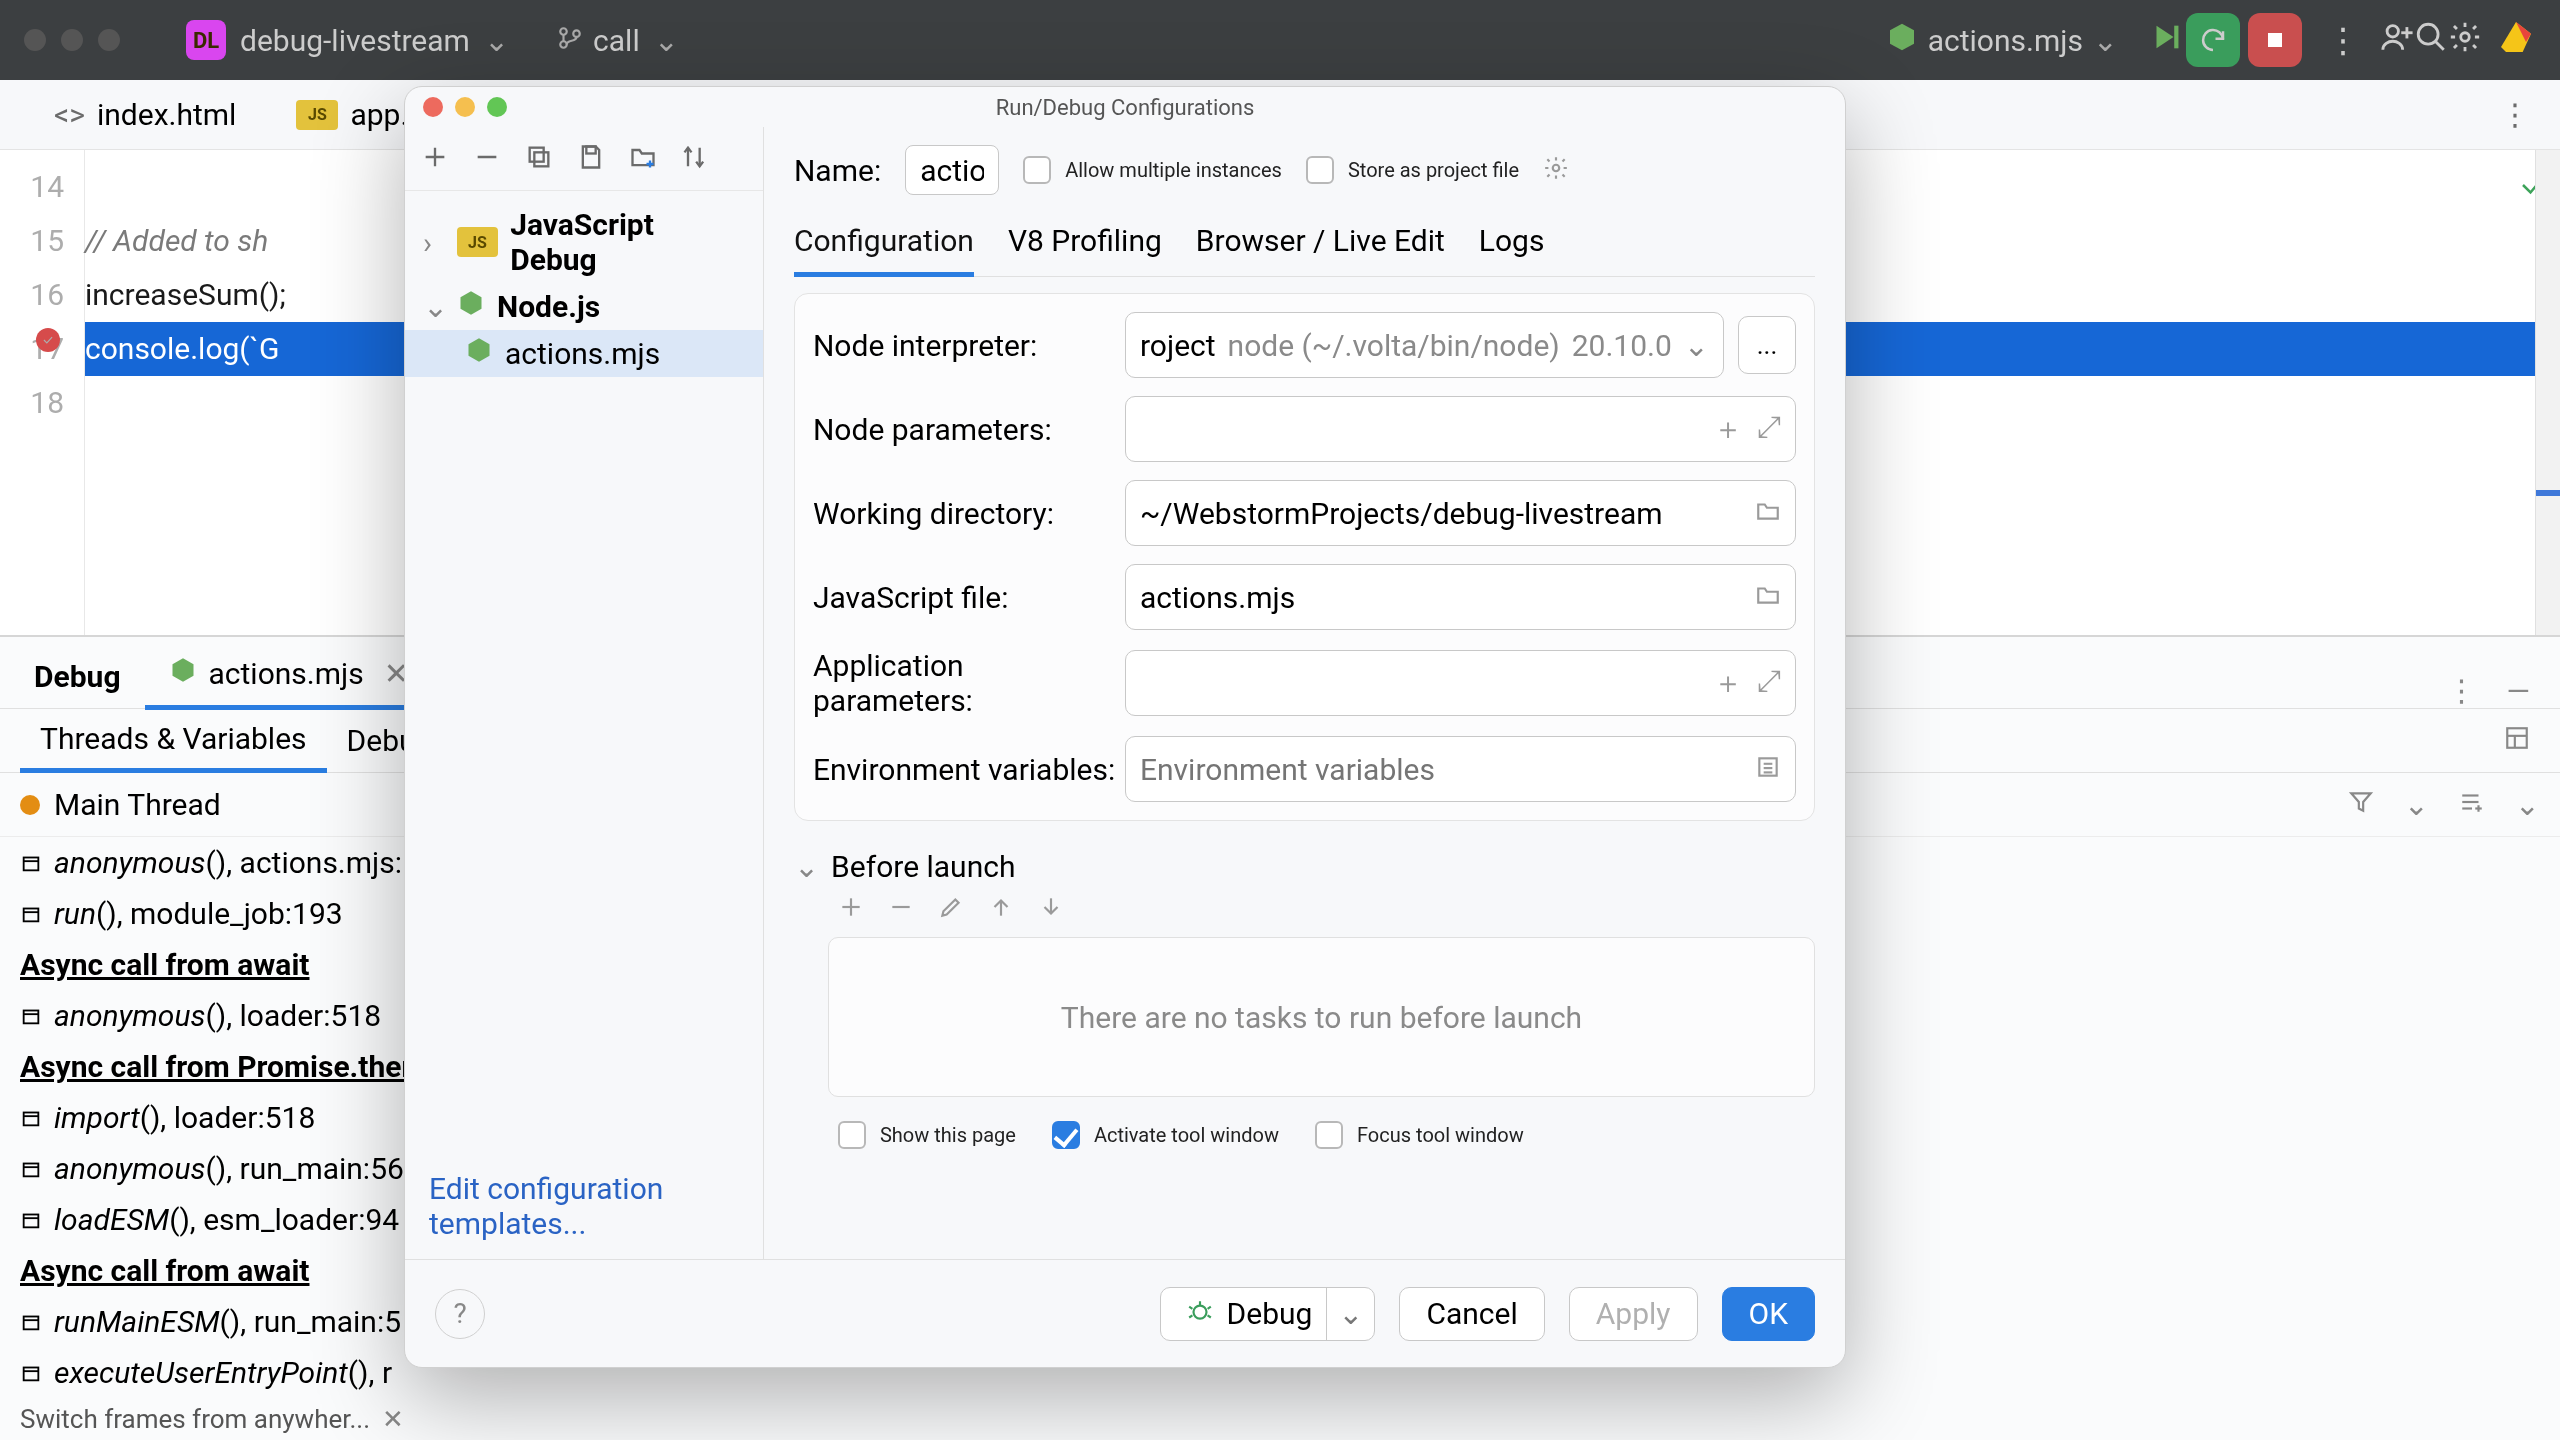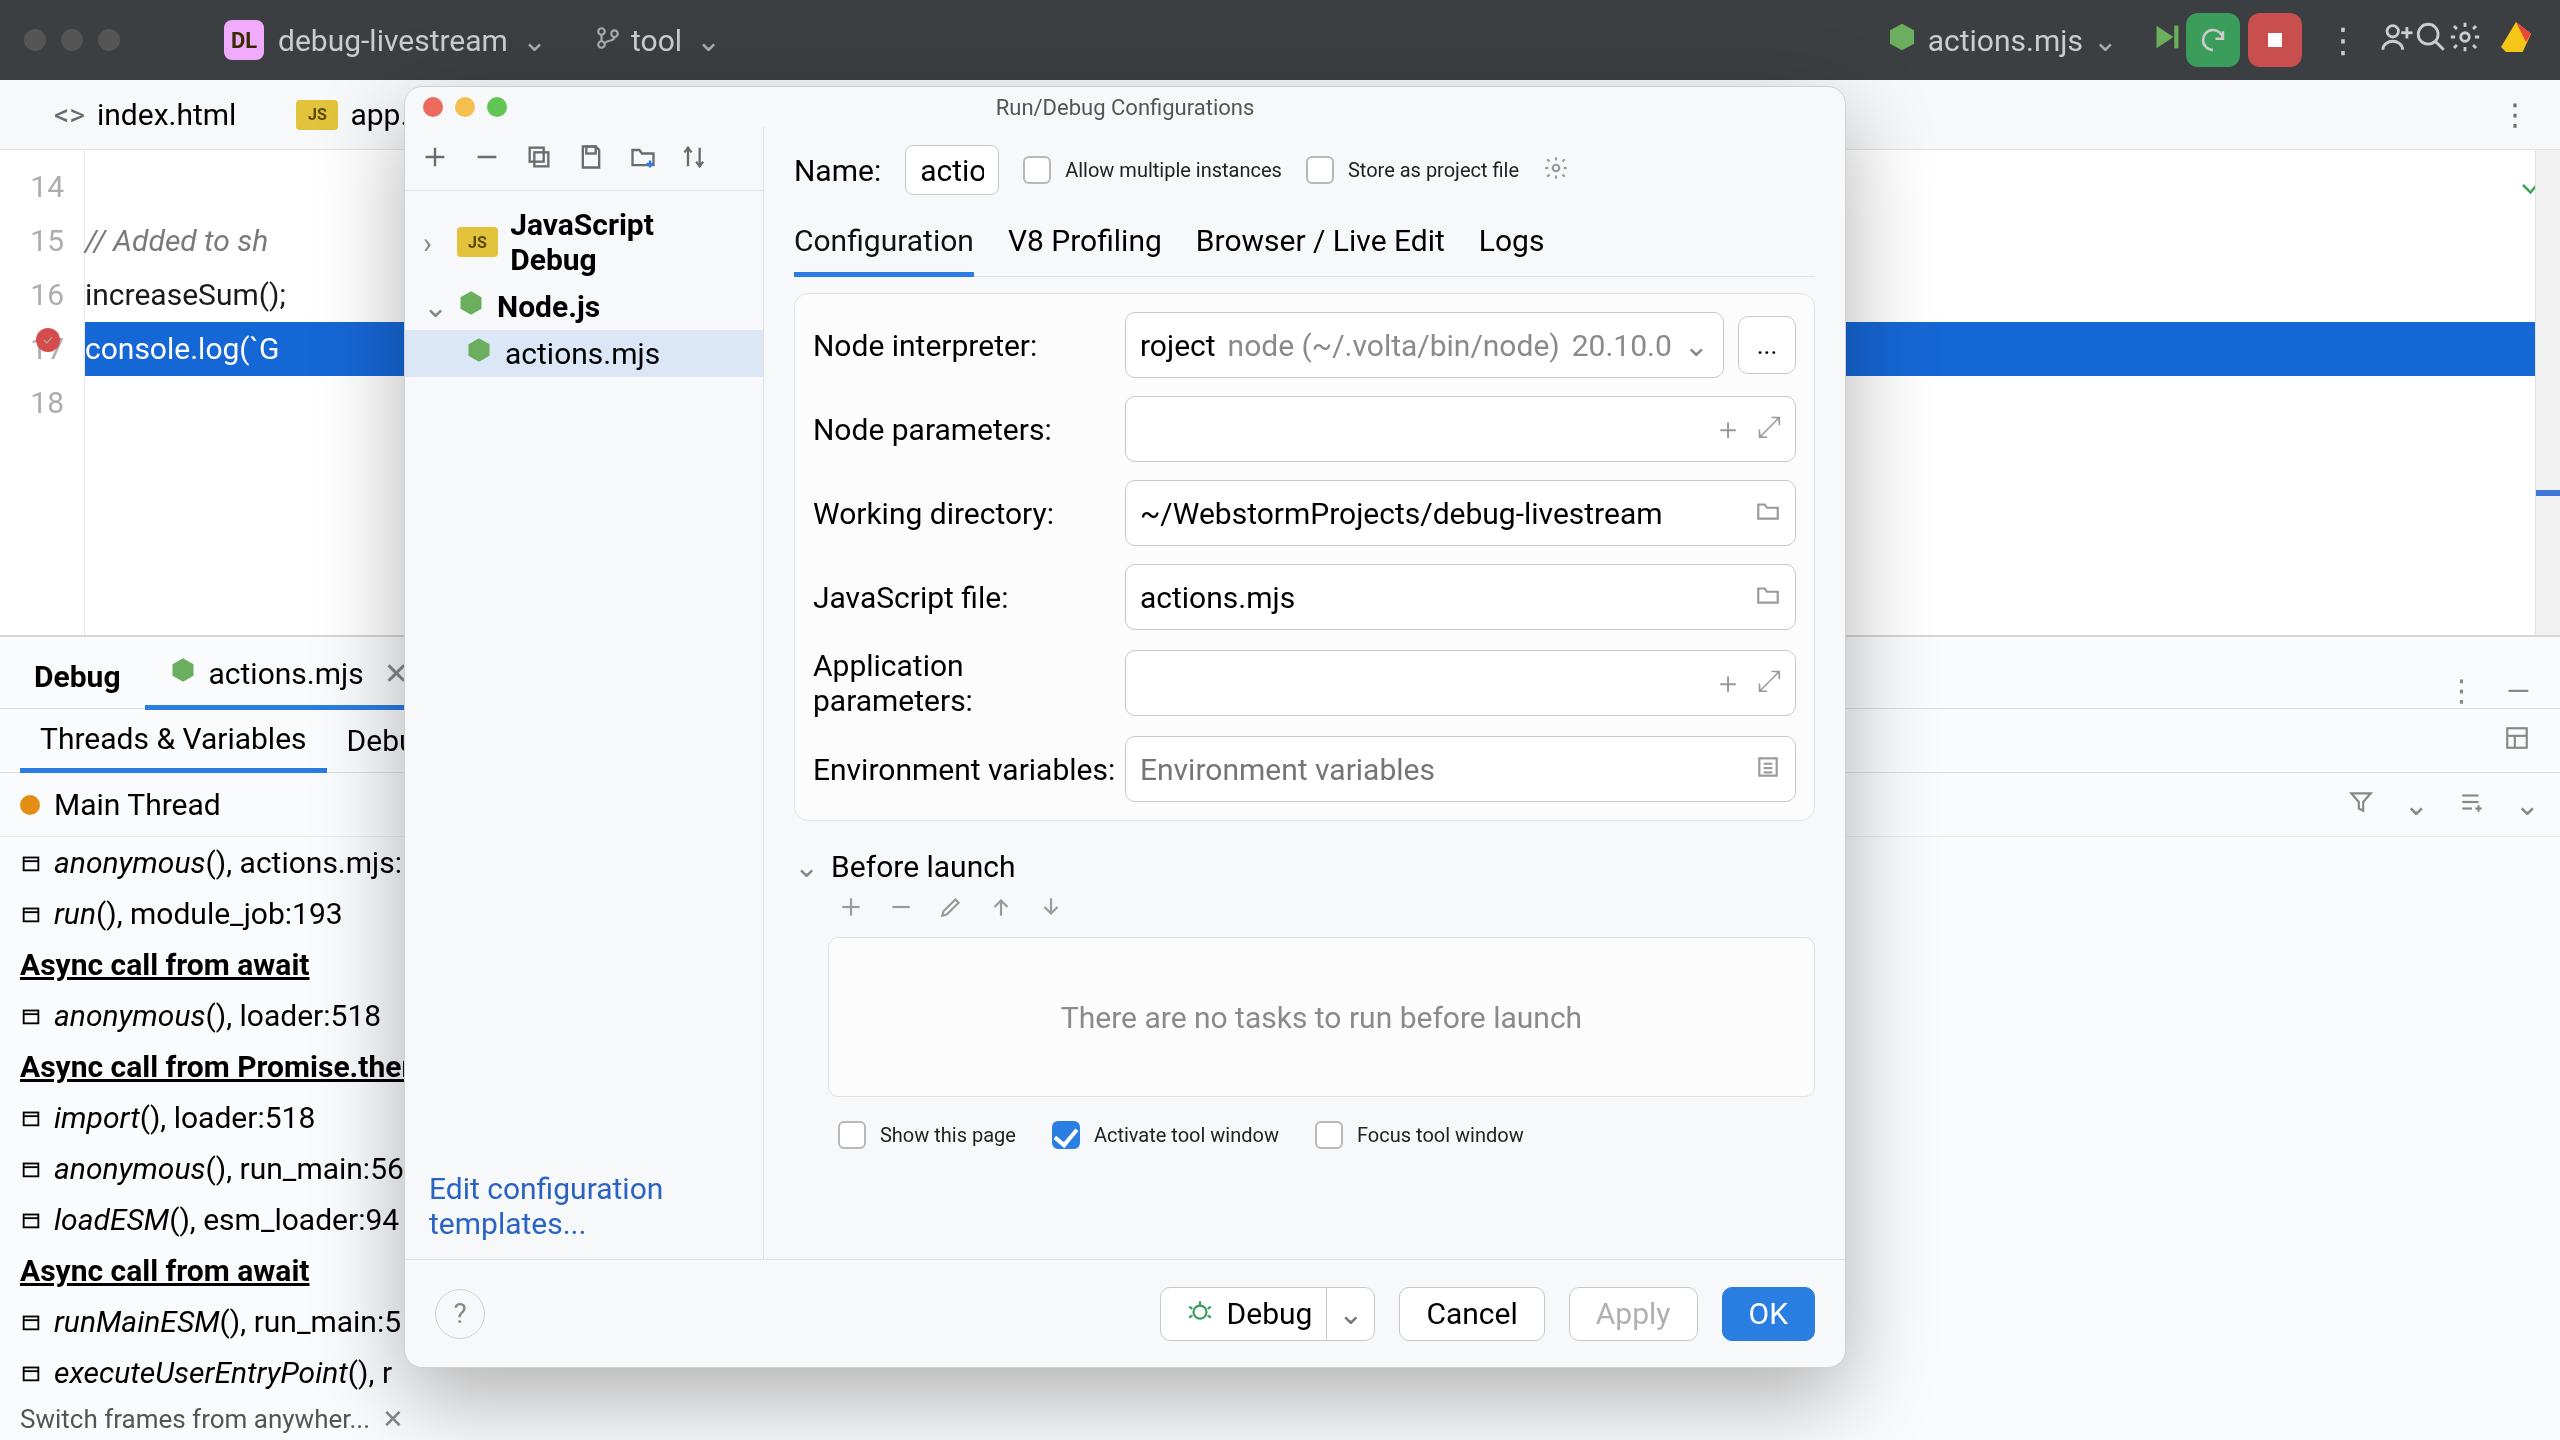--- a/index.html
+++ b/index.html
@@ -2,21 +2,21 @@
 <html><head>
 <meta charset="utf-8">
 <style>
 * { margin: 0; padding: 0; box-sizing: border-box; font-family: -apple-system, BlinkMacSystemFont, "Segoe UI", Roboto, sans-serif; }
 html, body { width: 2560px; height: 1440px; overflow: hidden; }
 
 
 .title-bar { height: 80px; background: #3C3F41; display: flex; align-items: center; padding: 0 24px; color: #ccc; font-size: 30px; }
 .traffic-lights { display: flex; gap: 15px; }
 .tl { width: 22px; height: 22px; border-radius: 50%; background: #555; }
-.proj-logo { width: 40px; height: 40px; background: #f0abfc; border-radius: 8px; margin-left: 104px; display:flex; align-items:center; justify-content:center; font-size:22px; font-weight:700; color:#3a2a00; }
+.proj-logo { width: 40px; height: 40px; background: #d946ef; border-radius: 8px; margin-left: 66px; display:flex; align-items:center; justify-content:center; font-size:22px; font-weight:700; color:#3a2a00; }
 .chev { margin: 0 8px 0 14px; color:#aaa; }
 .branch-ico { margin-left: 40px; color:#aaa; }
 .spacer { flex: 1; }
 .run-sel { display:flex; align-items:center; gap:10px; margin-right: 30px; }
 .nodejs-hex { width:32px; height:32px; }
 .tb-icon { width: 54px; height: 54px; border-radius: 12px; display:flex; align-items:center; justify-content:center; margin: 0 4px; }
 .tb-green { background:#3A9D5C; }
 .tb-red { background:#C94F4F; }
 .tb-plain { color:#ccc; }
 .tb-plain svg { width:34px; height:34px; }
@@ -140,21 +140,21 @@
   <span style="margin-left:14px">debug-livestream</span>
   <span class="chev">⌄</span>
   <span class="branch-ico">
     <svg width="26" height="26" viewBox="0 0 24 24">
         <circle cx="6" cy="6" r="3"></circle>
         <circle cx="6" cy="18" r="3"></circle>
         <circle cx="18" cy="8" r="3"></circle>
         <path d="M6 9v6M18 11c0 5-9 2-9 7"></path>
       </svg>
   </span>
-  <span style="margin-left:10px">tool</span>
+  <span style="margin-left:10px">call</span>
   <span class="chev">⌄</span>
   <div class="spacer"></div>
   <div class="run-sel">
     <span>
       <svg class="nodejs-hex" viewBox="0 0 24 24">
           <polygon points="12,2 21,7 21,17 12,22 3,17 3,7" fill="#6BAE5E" stroke="none"></polygon>
         </svg>
     </span>
     <span>actions.mjs</span>
     <span style="color:#aaa">⌄</span>

